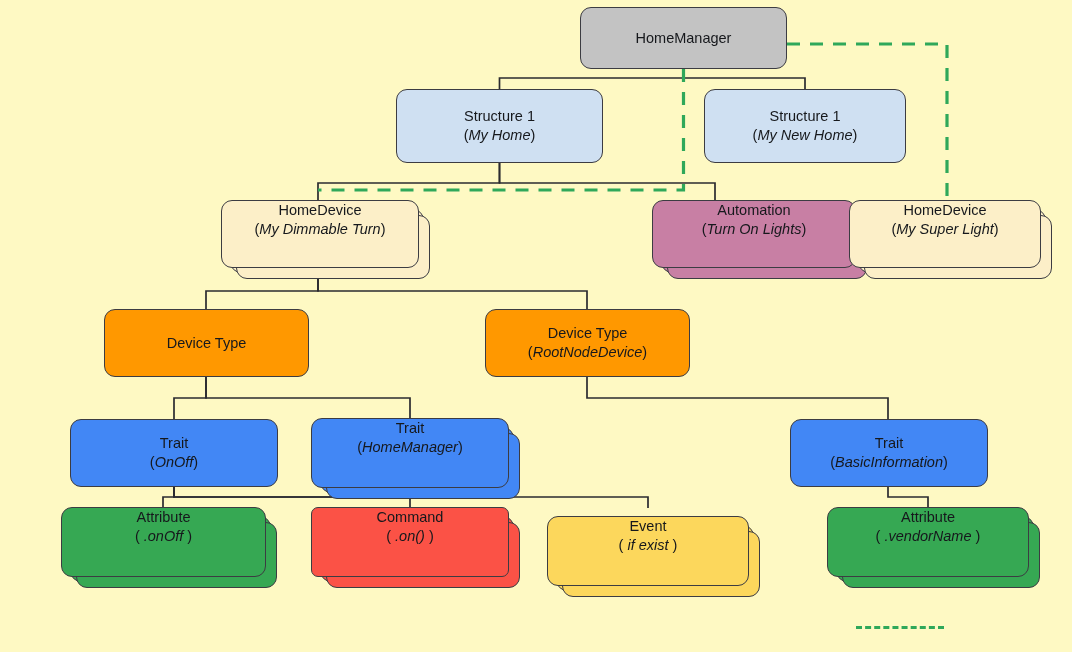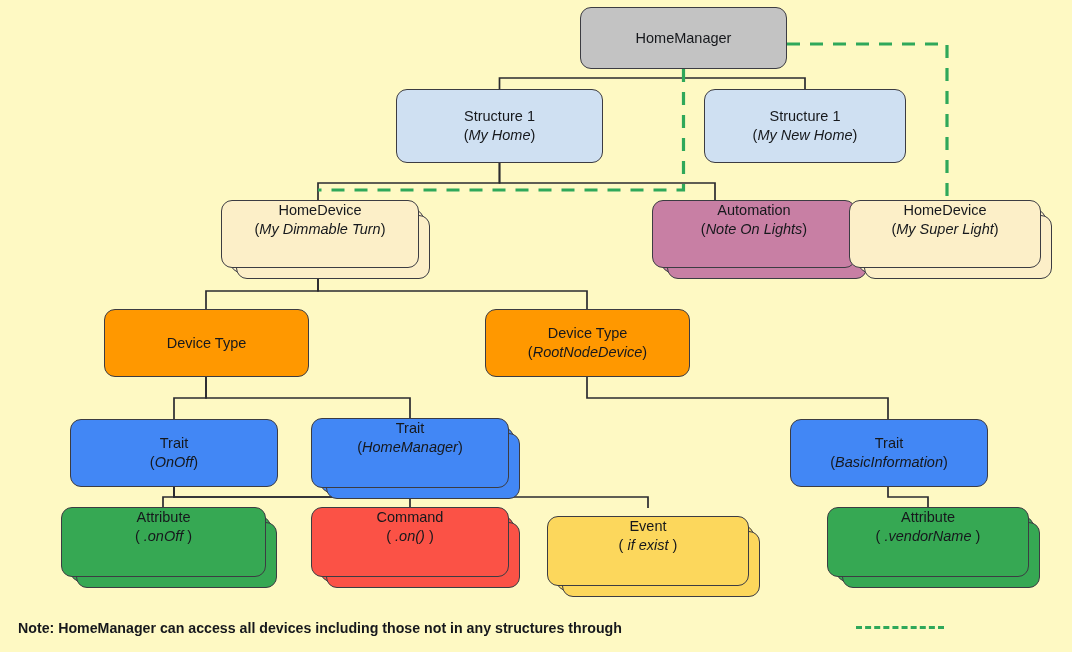--- a/index.html
+++ b/index.html
@@ -136,21 +136,21 @@
       </div>
       <div class="node stack" style="left: 222px; top: 201px; width: 196px; height: 66px; background: rgb(252, 239, 200);">
         <div class="body" style="background: rgb(252, 239, 200);">
           <div class="l1">HomeDevice</div>
           <div class="l2">(<em>My Dimmable Turn</em>)</div>
         </div>
       </div>
       <div class="node stack" style="left: 614px; top: 201px; width: 202px; height: 66px; background: rgb(200, 127, 164); margin-left: 39px;">
         <div class="body" style="background: rgb(200, 127, 164);">
           <div class="l1">Automation</div>
-          <div class="l2">(<em>Note On Lights</em>)</div>
+          <div class="l2">(<em>Turn On Lights</em>)</div>
         </div>
       </div>
       <div class="node stack" style="left: 850px; top: 201px; width: 190px; height: 66px; background: rgb(252, 239, 200);">
         <div class="body" style="background: rgb(252, 239, 200);">
           <div class="l1">HomeDevice</div>
           <div class="l2">(<em>My Super Light</em>)</div>
         </div>
       </div>
       <div class="node" style="left: 104px; top: 309px; width: 205px; height: 68px; background: rgb(255, 152, 0);">
         <div style="display: flex; flex-direction: column; align-items: center; justify-content: center;">
@@ -181,35 +181,34 @@
           <div class="l2">(<em>BasicInformation</em>)</div>
         </div>
       </div>
       <div class="node stack" style="left: 62px; top: 508px; width: 203px; height: 68px; background: rgb(54, 168, 83);">
         <div class="body" style="background: rgb(54, 168, 83);">
           <div class="l1">Attribute</div>
           <div class="l2">( <em>.onOff</em> )</div>
         </div>
       </div>
       <div class="node stack" style="left: 312px; top: 508px; width: 196px; height: 68px; background: rgb(251, 82, 70);">
-        <div class="body" style="background: rgb(251, 82, 70);">
+        <div class="body" style="background: rgb(251, 82, 70); border-radius: 7px;">
           <div class="l1">Command</div>
           <div class="l2">( <em>.on()</em> )</div>
         </div>
       </div>
       <div class="node stack" style="left: 548px; top: 508px; width: 200px; height: 68px; background: rgb(252, 215, 92); margin-top: 9px;">
         <div class="body" style="background: rgb(252, 215, 92);">
           <div class="l1">Event</div>
           <div class="l2">( <em>if exist</em> )</div>
         </div>
       </div>
       <div class="node stack" style="left: 828px; top: 508px; width: 200px; height: 68px; background: rgb(54, 168, 83);">
         <div class="body" style="background: rgb(54, 168, 83);">
           <div class="l1">Attribute</div>
           <div class="l2">( <em>.vendorName</em> )</div>
         </div>
       </div>
     </div>
 
-  <div class="note">Note: HomeManager can access all devices including those not in any structures through</div>
   <div class="note-swatch"></div>
 
 </div>
 
 </body></html>

